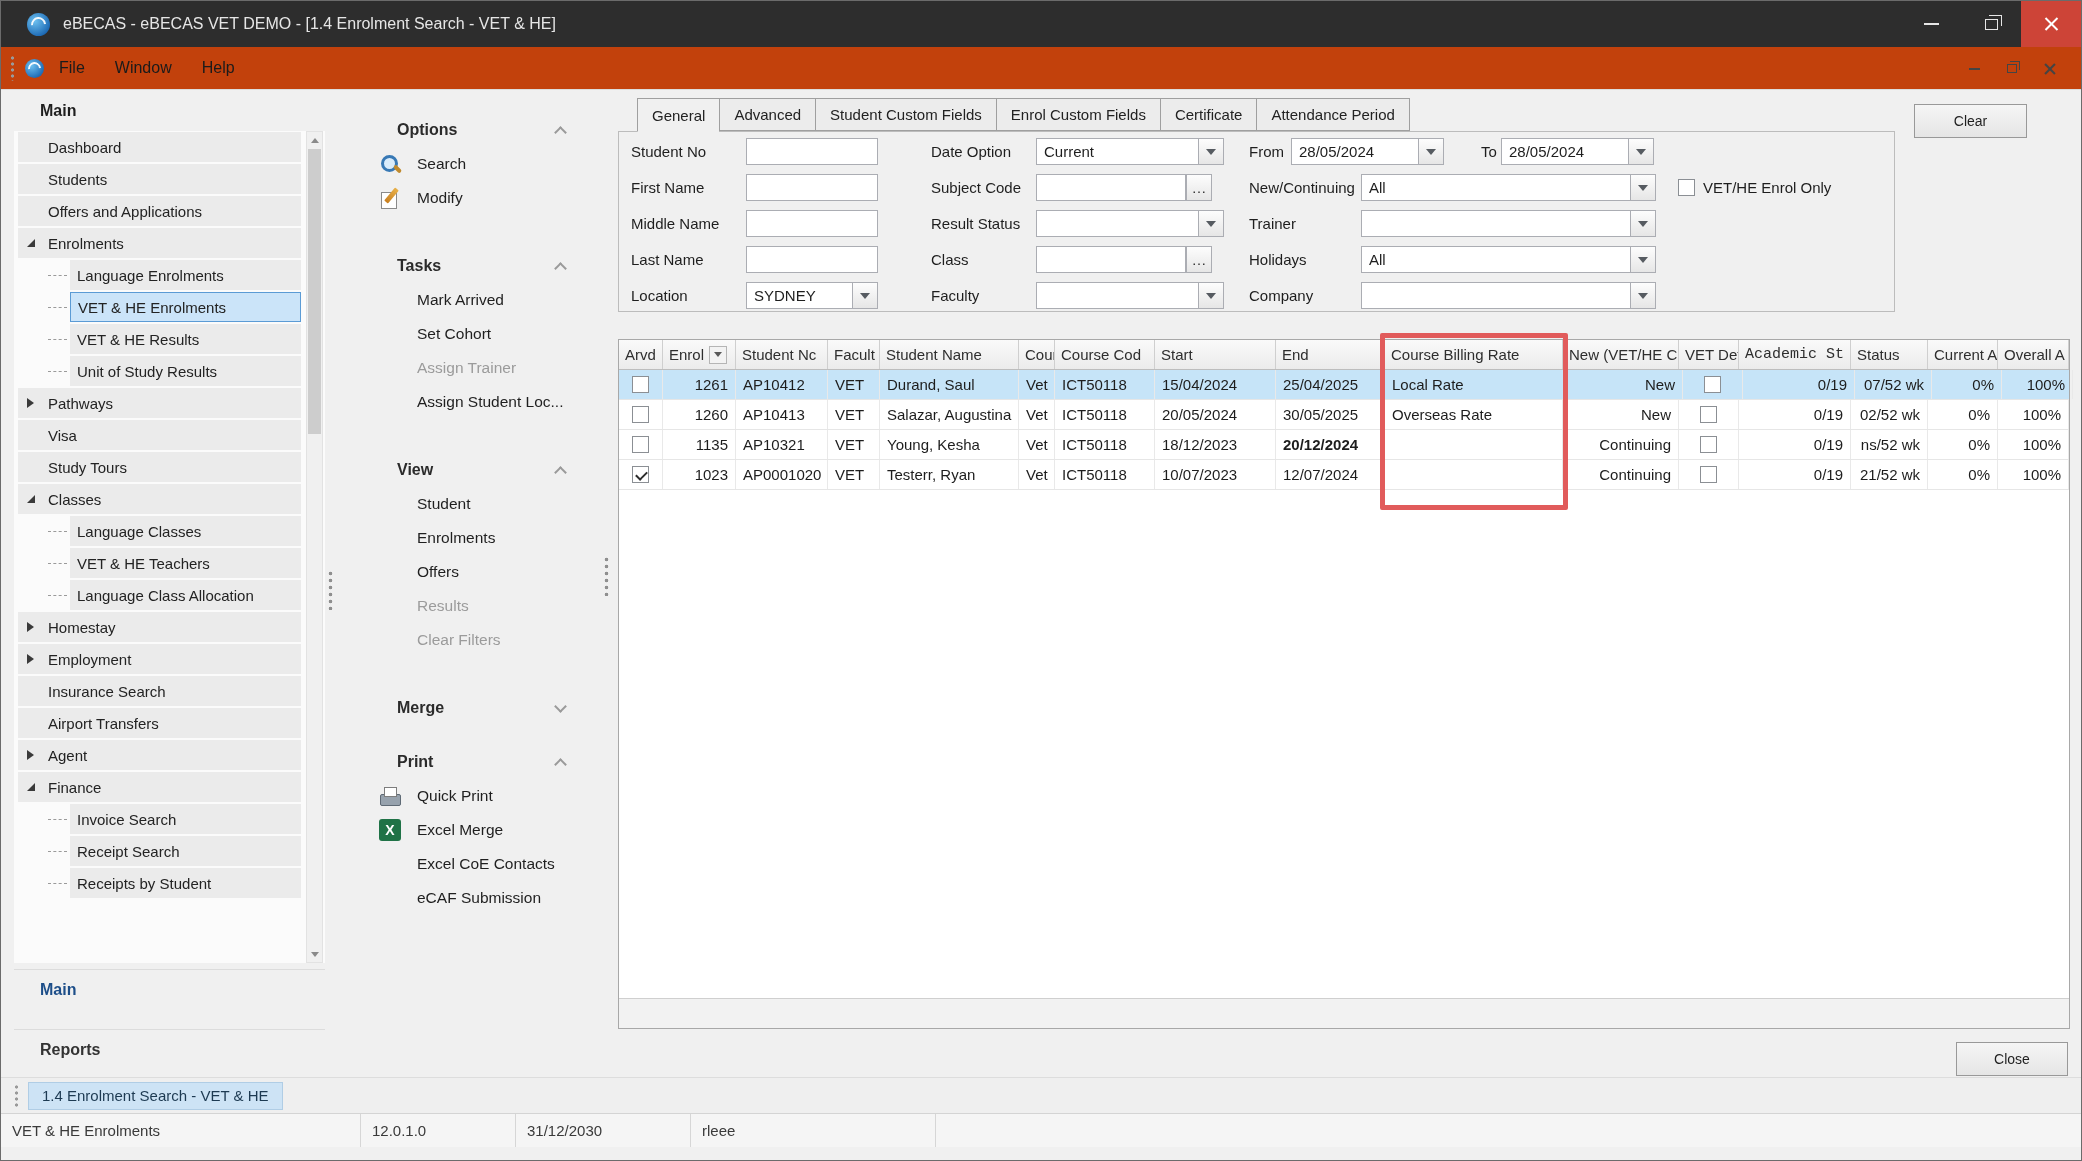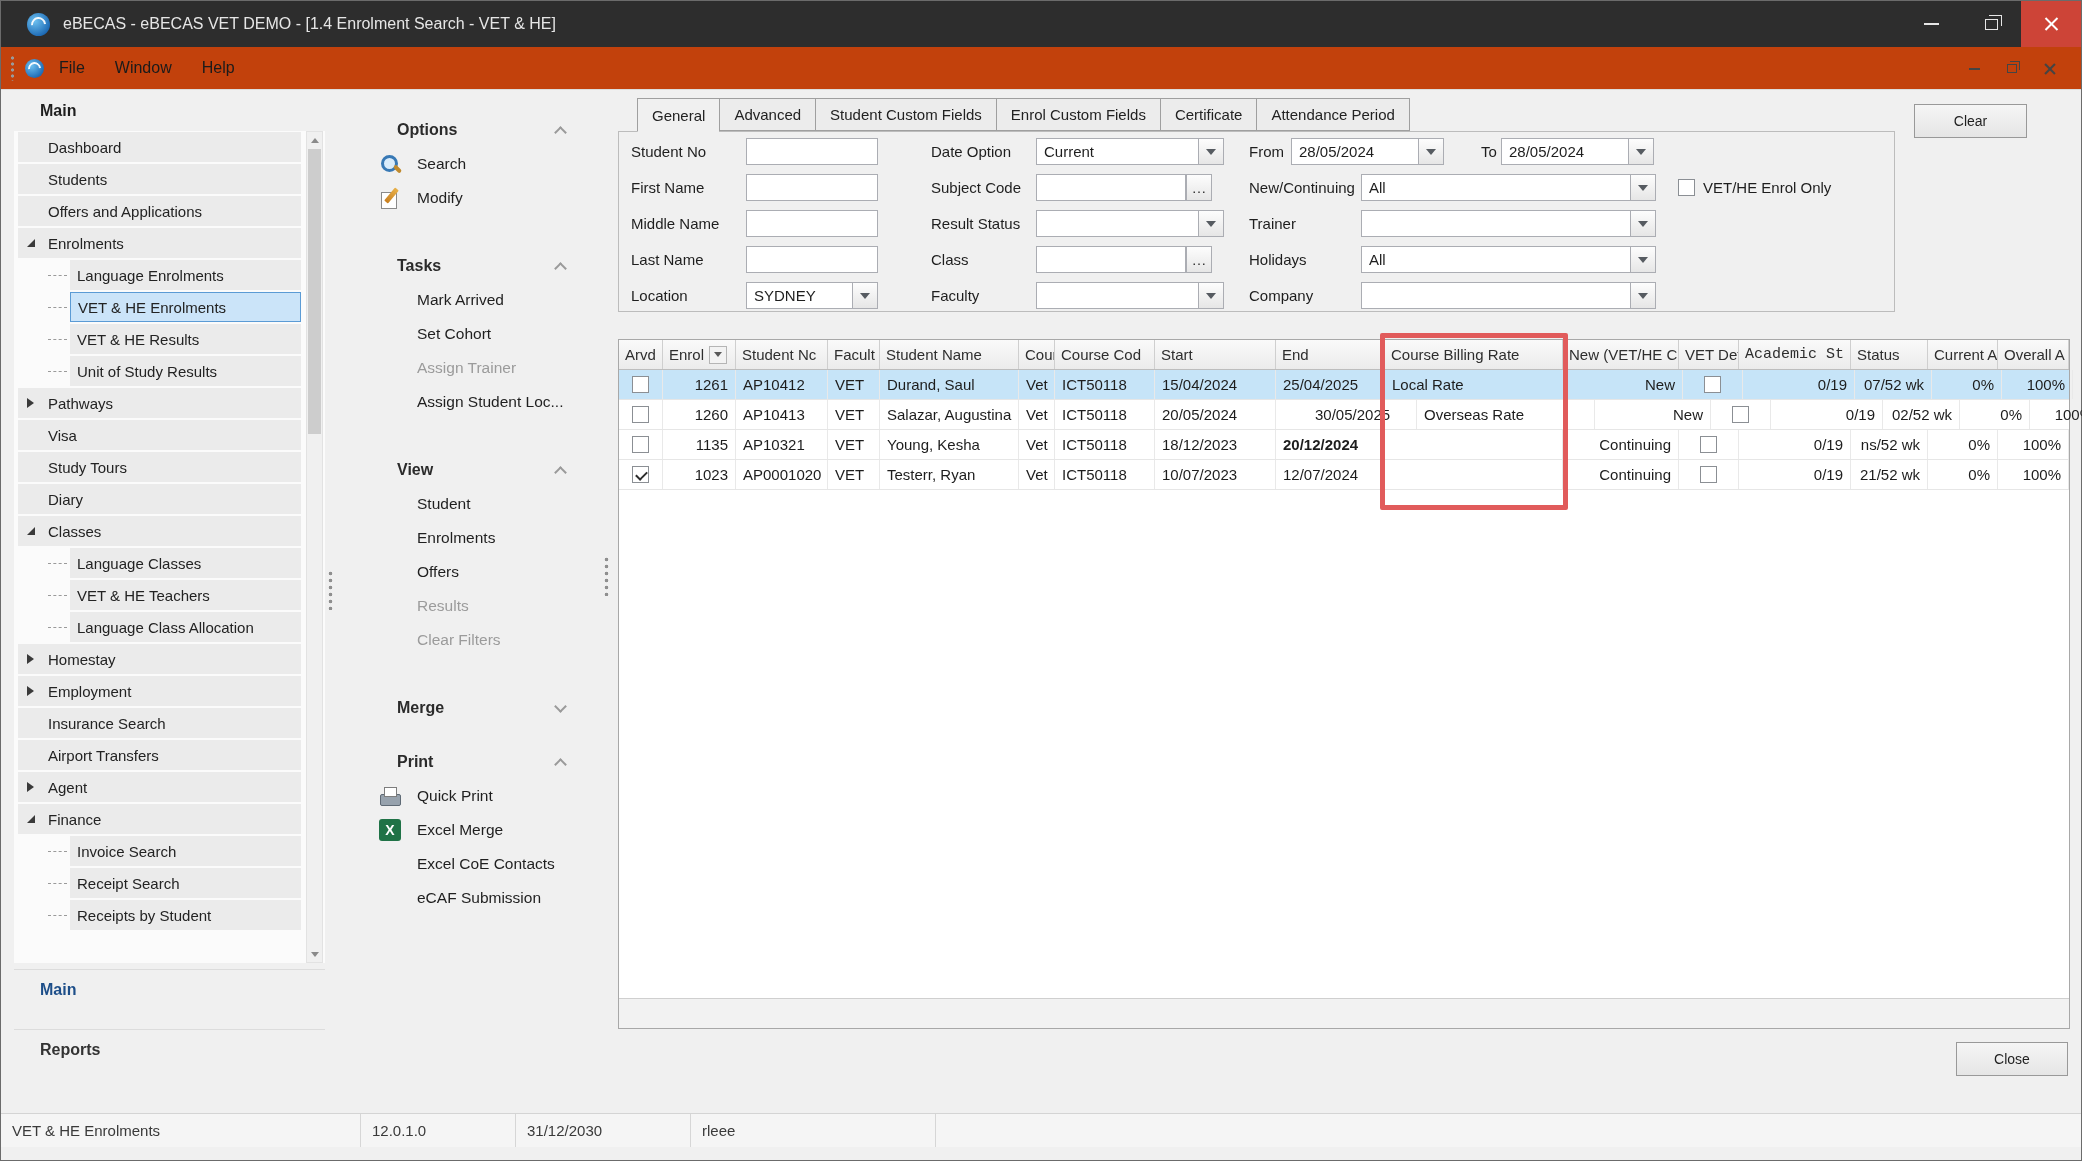--- a/index.html
+++ b/index.html
@@ -227,25 +227,20 @@
               <span class="tree-text">Visa</span>
             </div>
           </div>
           <div class="tree-row">
             <div class="tree-bar">
               <span class="tree-text">Study Tours</span>
             </div>
           </div>
           <div class="tree-row">
             <div class="tree-bar">
-              <span class="tree-text">Diary</span>
-            </div>
-          </div>
-          <div class="tree-row">
-            <div class="tree-bar">
               <span class="expander expanded"></span>
               <span class="tree-text">Classes</span>
             </div>
           </div>
           <div class="tree-row child">
             <span class="tree-indent"></span>
             <div class="tree-bar">
               <span class="tree-text">Language Classes</span>
             </div>
           </div>
@@ -596,21 +591,21 @@
               <div class="g-cell center" style="width: 44px;">
                 <span class="checkbox"></span>
               </div>
               <div class="g-cell right" style="width: 73px;">1260</div>
               <div class="g-cell" style="width: 92px;">AP10413</div>
               <div class="g-cell" style="width: 52px;">VET</div>
               <div class="g-cell" style="width: 139px;">Salazar, Augustina</div>
               <div class="g-cell" style="width: 36px;">Vet</div>
               <div class="g-cell" style="width: 100px;">ICT50118</div>
               <div class="g-cell" style="width: 121px;">20/05/2024</div>
-              <div class="g-cell" style="width: 109px; margin-left: 32px;">30/05/2025</div>
+              <div class="g-cell" style="width: 109px;">30/05/2025</div>
               <div class="g-cell" style="width: 178px;">Overseas Rate</div>
               <div class="g-cell right" style="width: 116px;">New</div>
               <div class="g-cell center" style="width: 60px;">
                 <span class="checkbox"></span>
               </div>
               <div class="g-cell right" style="width: 112px;">0/19</div>
               <div class="g-cell right" style="width: 77px;">02/52 wk</div>
               <div class="g-cell right" style="width: 70px;">0%</div>
               <div class="g-cell right" style="width: 71px;">100%</div>
             </div>
@@ -660,20 +655,24 @@
             </div>
           </div>
         <div class="red-box" style="border-color: rgb(225, 91, 91);"></div>
         <div class="hscroll"></div>
       </div>
 
       <div class="btn" style="left:1340px;top:952px;width:112px;height:34px">Close</div>
     </div>
   </div>
 
+  <div class="doc-tabbar">
+    <span class="doc-grip"></span>
+    <div class="doc-tab">1.4 Enrolment Search - VET &amp; HE</div>
+  </div>
 
   <div class="statusbar">
     <div class="status-seg s0">VET &amp; HE Enrolments</div>
     <div class="status-seg s1">12.0.1.0</div>
     <div class="status-seg s2">31/12/2030</div>
     <div class="status-seg s3">rleee</div>
   </div>
 
 </div>
 

